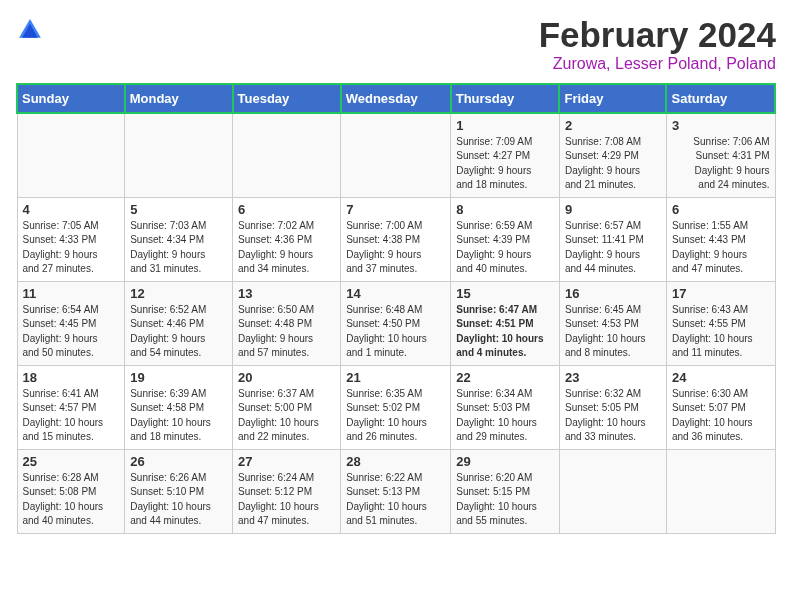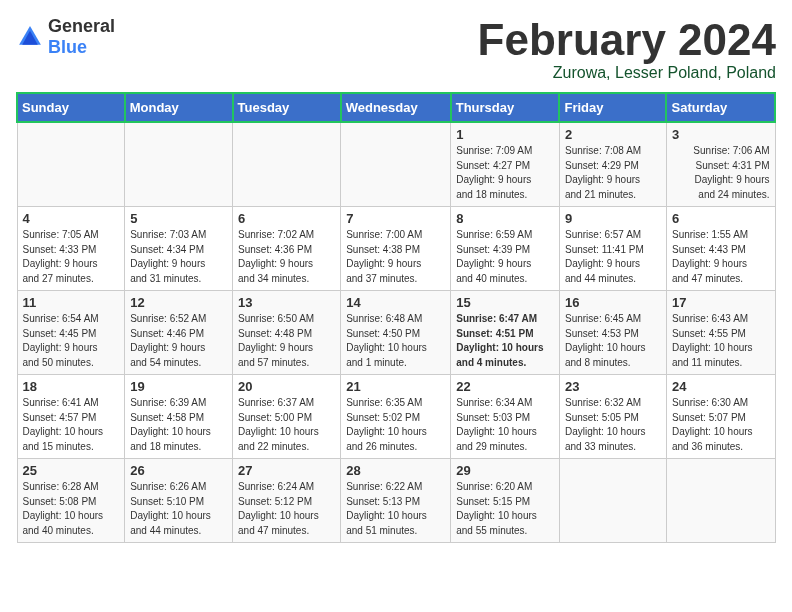--- a/index.html
+++ b/index.html
@@ -20,22 +20,22 @@
       display: flex;
       align-items: center;
       gap: 4px;
     }
     .logo-text-general { font-size: 18px; font-weight: bold; color: #333; }
     .logo-text-blue { font-size: 18px; font-weight: bold; color: #3b82f6; }
     .logo-icon {
       width: 28px; height: 28px;
     }
     .title-block { text-align: right; }
-    .title-block h1 { font-size: 44px; font-weight: bold; color: #333; line-height: 1.1; }
-    .title-block h2 { font-size: 16px; font-weight: normal; color: #14532d; }
+    .title-block h1 { font-size: 35px; font-weight: bold; color: #333; line-height: 1.1; }
+    .title-block h2 { font-size: 16px; font-weight: normal; color: #a21caf; }
 
     table {
       width: 100%;
       border-collapse: collapse;
       font-size: 11px;
     }
     thead tr th {
       background: #3b6fc9;
       color: #fff;
       padding: 6px 4px;
@@ -58,24 +58,20 @@
   </style>
 </head>
 <body>
 
 <div class="header">
   <div class="logo">
     <svg class="logo-icon" viewBox="0 0 36 36">
       <polygon points="18,4 32,28 4,28" fill="#3b82f6"></polygon>
       <polygon points="18,10 28,28 8,28" fill="#1d4ed8"></polygon>
     </svg>
-    <div>
-      <span class="logo-text-general">General</span><br>
-      <span class="logo-text-blue">Blue</span>
-    </div>
   </div>
   <div class="title-block">
     <h1>February 2024</h1>
     <h2>Zurowa, Lesser Poland, Poland</h2>
   </div>
 </div>
 
 <table>
   <thead>
     <tr id="header-row">

